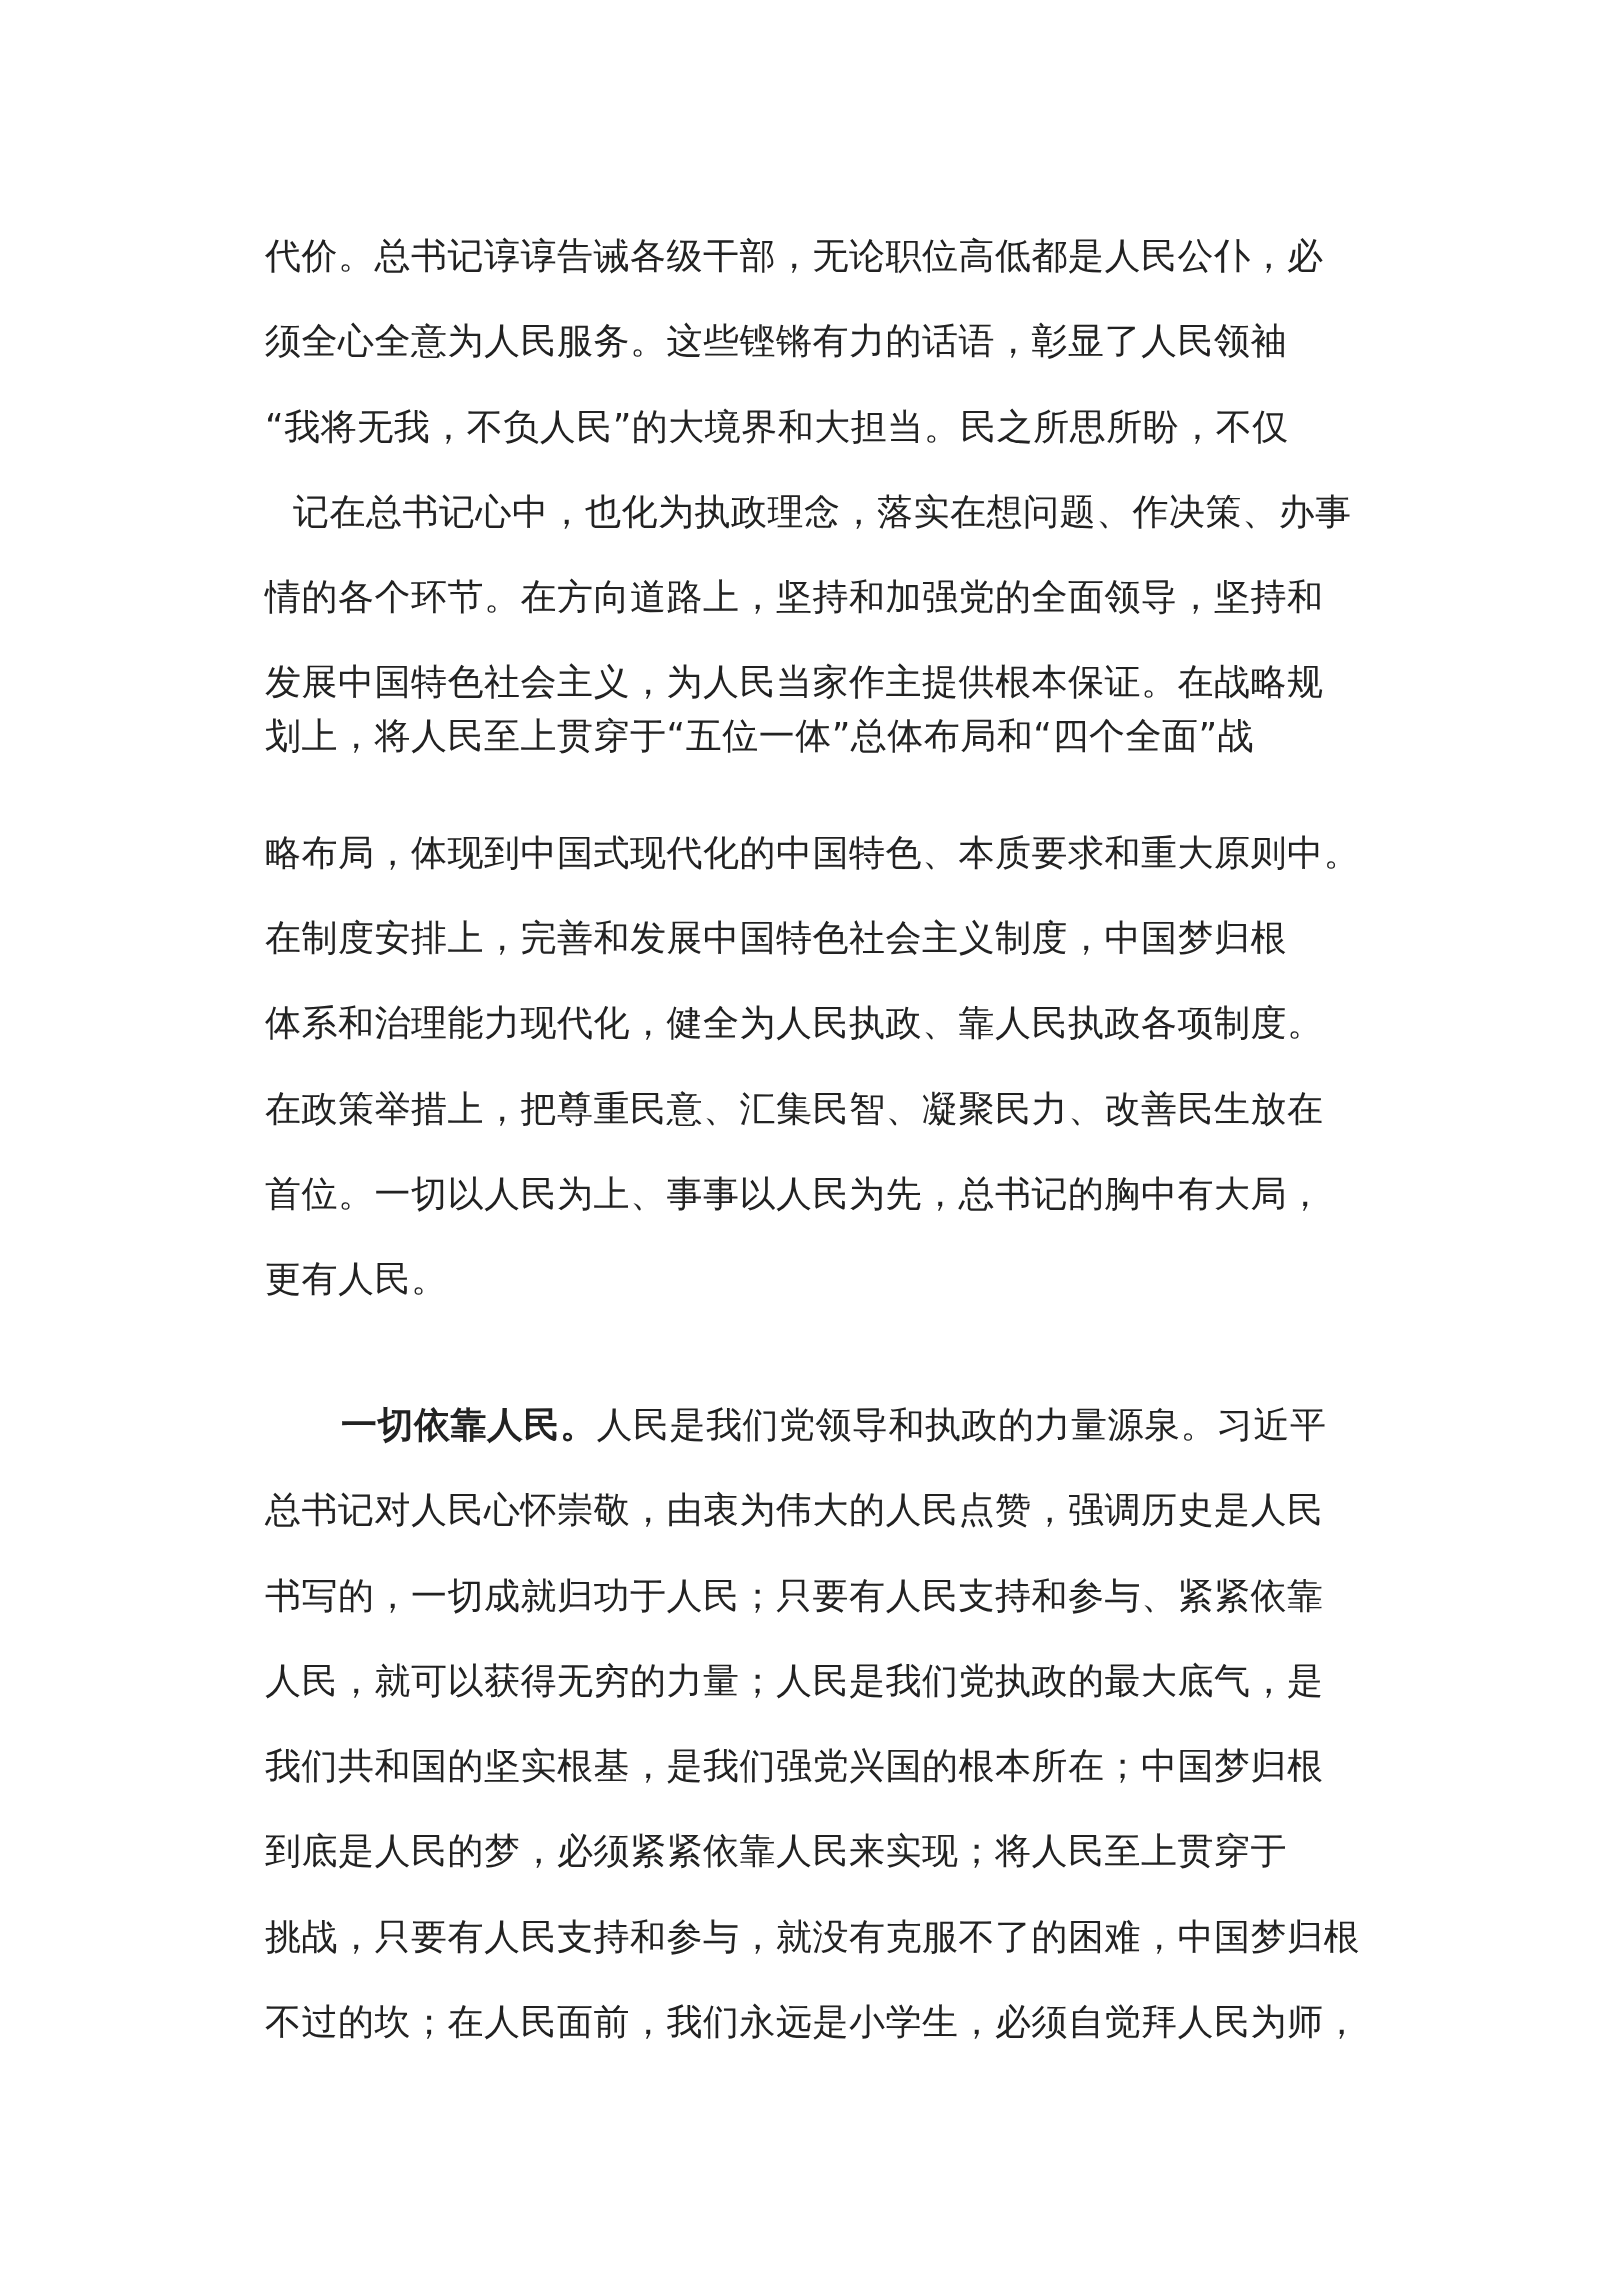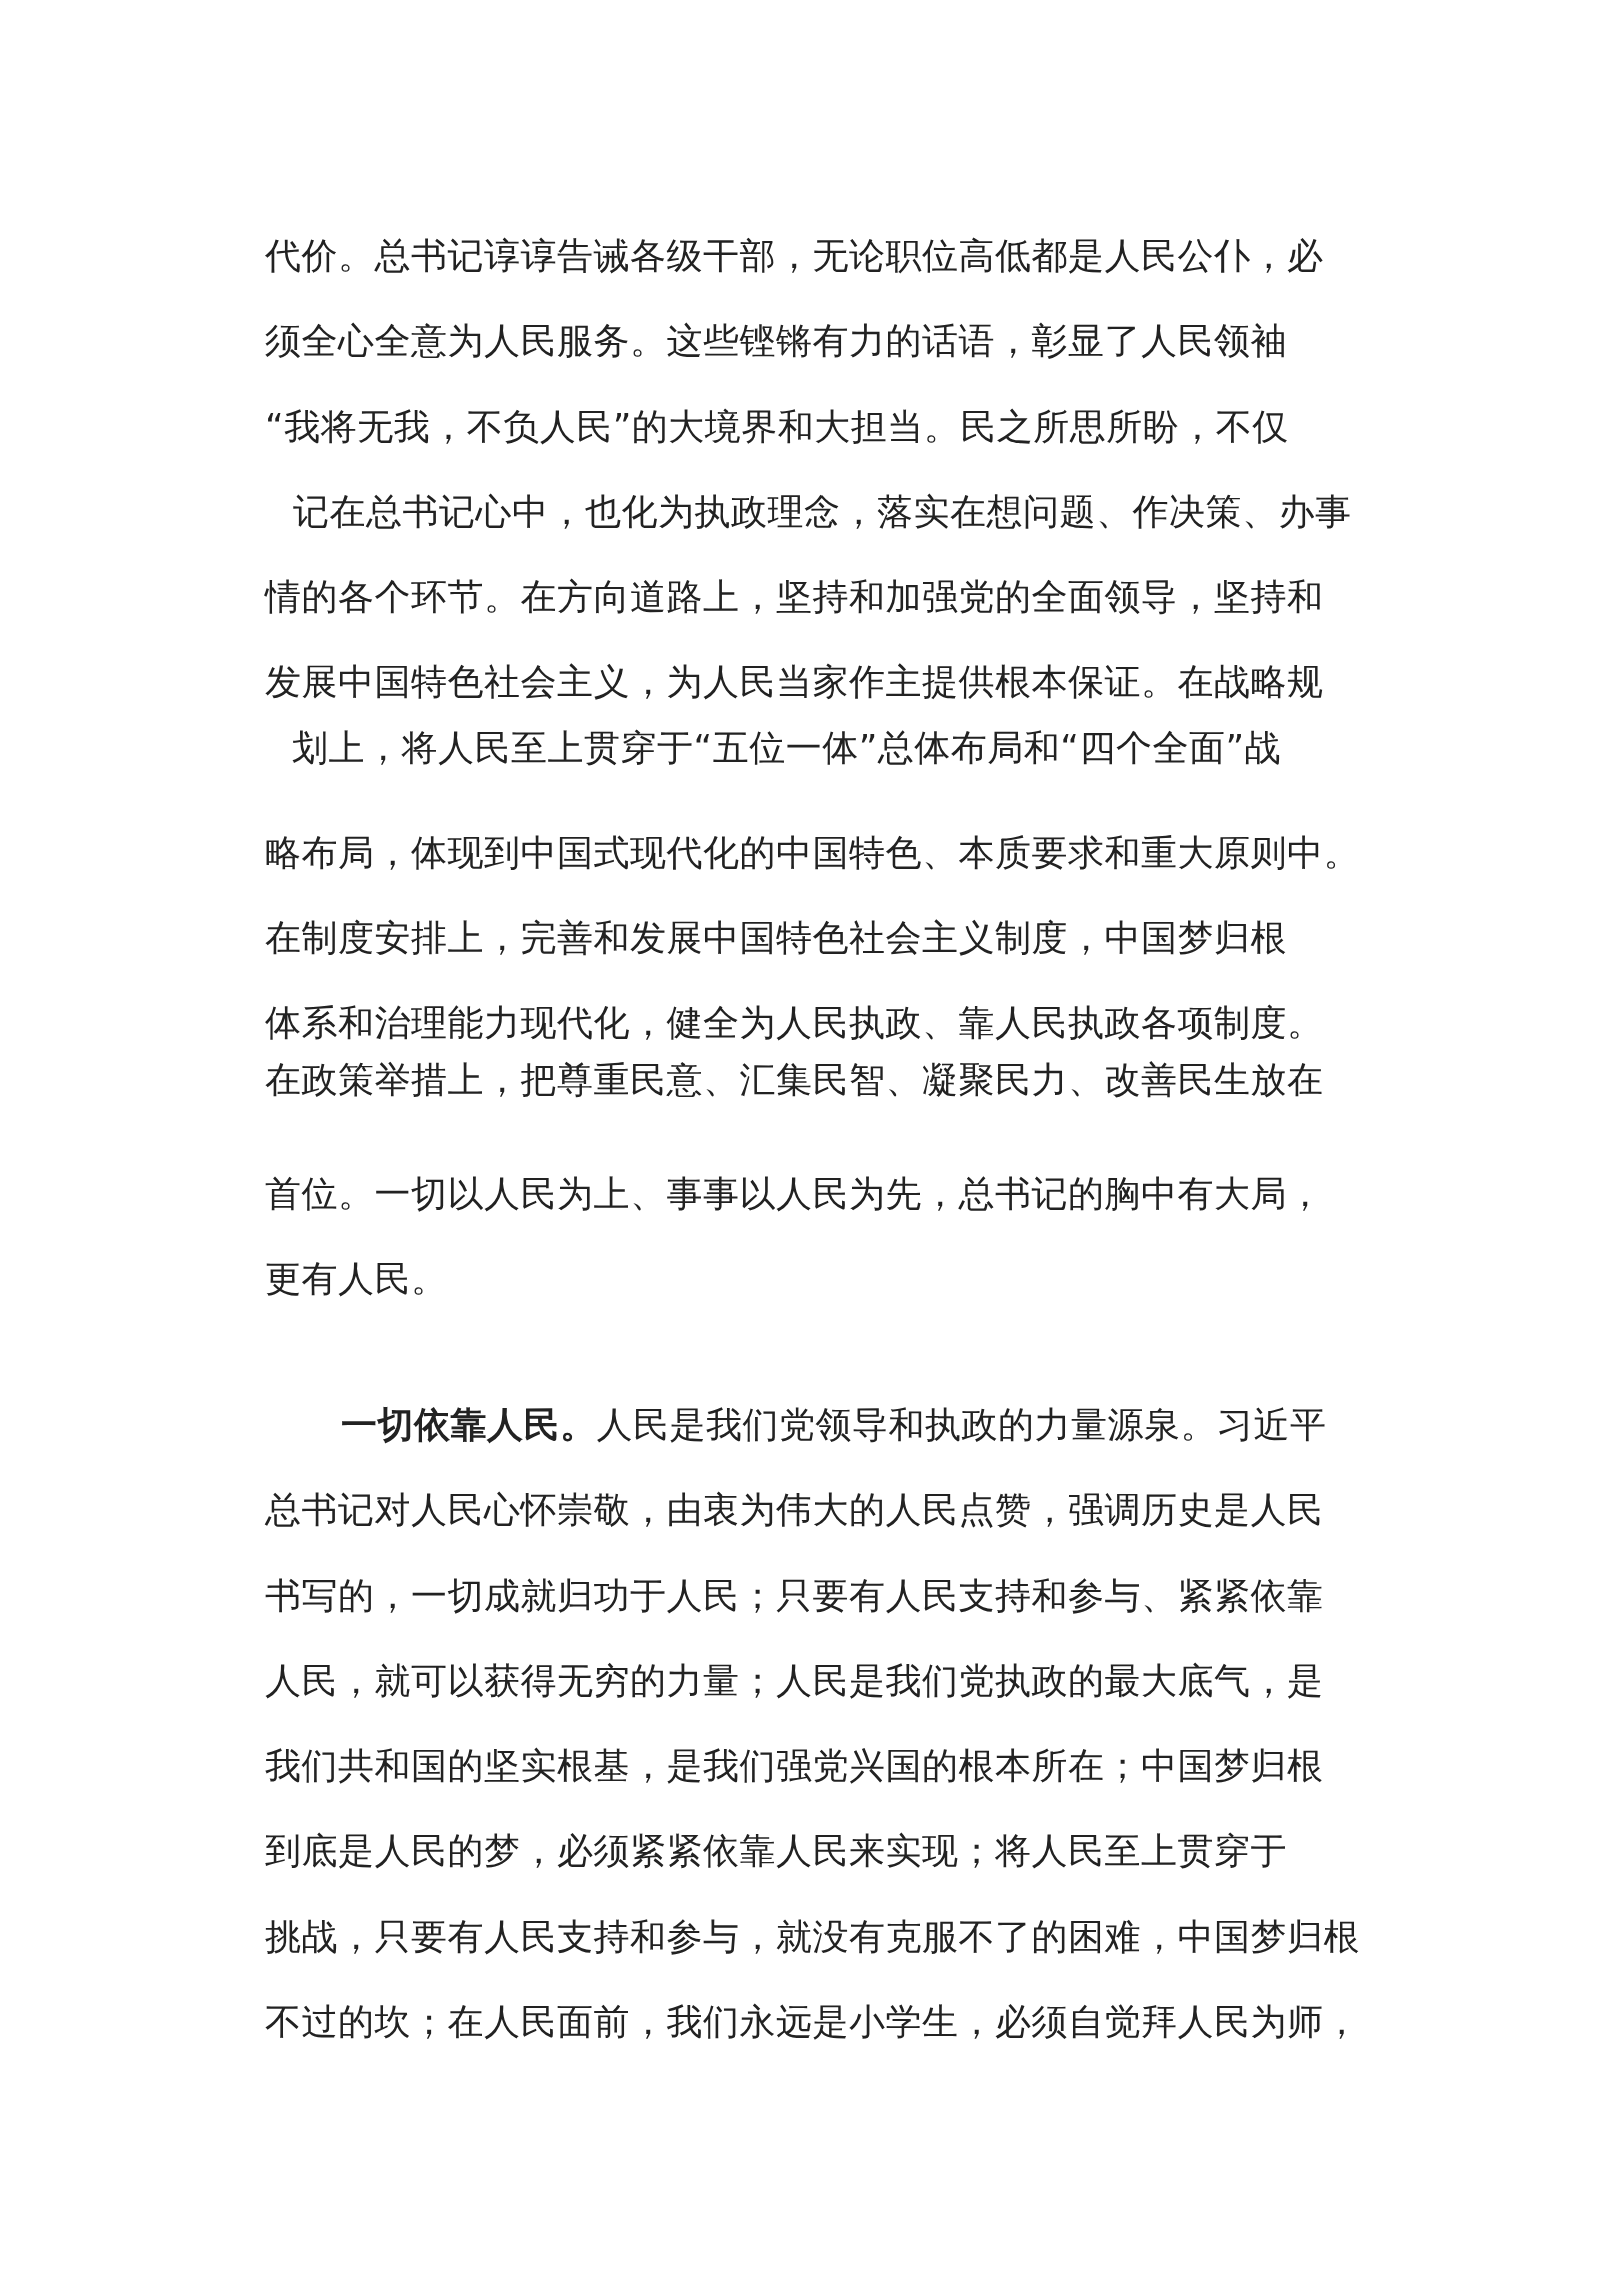--- a/index.html
+++ b/index.html
@@ -14,25 +14,25 @@
 <body>
 
 <div class="page">
   <div class="para" style="top:231px;">
     <div class="line" style="top:0px;">代价。总书记谆谆告诫各级干部，无论职位高低都是人民公仆，必</div>
     <div class="line" style="top:85px;">须全心全意为人民服务。这些铿锵有力的话语，彰显了人民领袖</div>
     <div class="line" style="top:171px;">“我将无我，不负人民”的大境界和大担当。民之所思所盼，不仅</div>
     <div class="line" style="top:256px;margin-left:28px;">记在总书记心中，也化为执政理念，落实在想问题、作决策、办事</div>
     <div class="line" style="top:341px;">情的各个环节。在方向道路上，坚持和加强党的全面领导，坚持和</div>
     <div class="line" style="top:426px;">发展中国特色社会主义，为人民当家作主提供根本保证。在战略规</div>
-    <div class="line" style="top:492px;margin-left:27px;">划上，将人民至上贯穿于“五位一体”总体布局和“四个全面”战</div>
+    <div class="line" style="top:480px;">划上，将人民至上贯穿于“五位一体”总体布局和“四个全面”战</div>
     <div class="line" style="top:597px;">略布局，体现到中国式现代化的中国特色、本质要求和重大原则中。</div>
     <div class="line" style="top:682px;">在制度安排上，完善和发展中国特色社会主义制度，中国梦归根</div>
     <div class="line" style="top:767px;">体系和治理能力现代化，健全为人民执政、靠人民执政各项制度。</div>
-    <div class="line" style="top:824px;">在政策举措上，把尊重民意、汇集民智、凝聚民力、改善民生放在</div>
+    <div class="line" style="top:853px;">在政策举措上，把尊重民意、汇集民智、凝聚民力、改善民生放在</div>
     <div class="line" style="top:938px;">首位。一切以人民为上、事事以人民为先，总书记的胸中有大局，</div>
     <div class="line" style="top:1023px;">更有人民。</div>
   </div>
 
   <div class="para" style="top:1400px;">
     <div class="line" style="top:0px; left:76px;">
       <span class="bold">一切依靠人民。</span><span>人民是我们党领导和执政的力量源泉。习近平</span>
     </div>
     <div class="line" style="top:85px;">总书记对人民心怀崇敬，由衷为伟大的人民点赞，强调历史是人民</div>
     <div class="line" style="top:171px;">书写的，一切成就归功于人民；只要有人民支持和参与、紧紧依靠</div>

